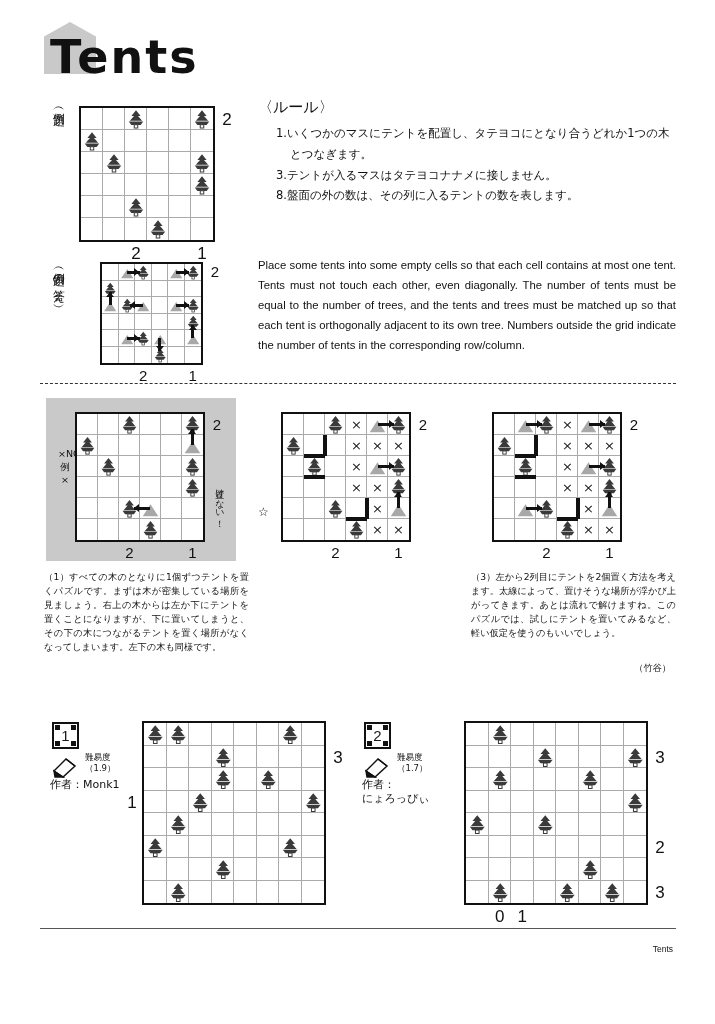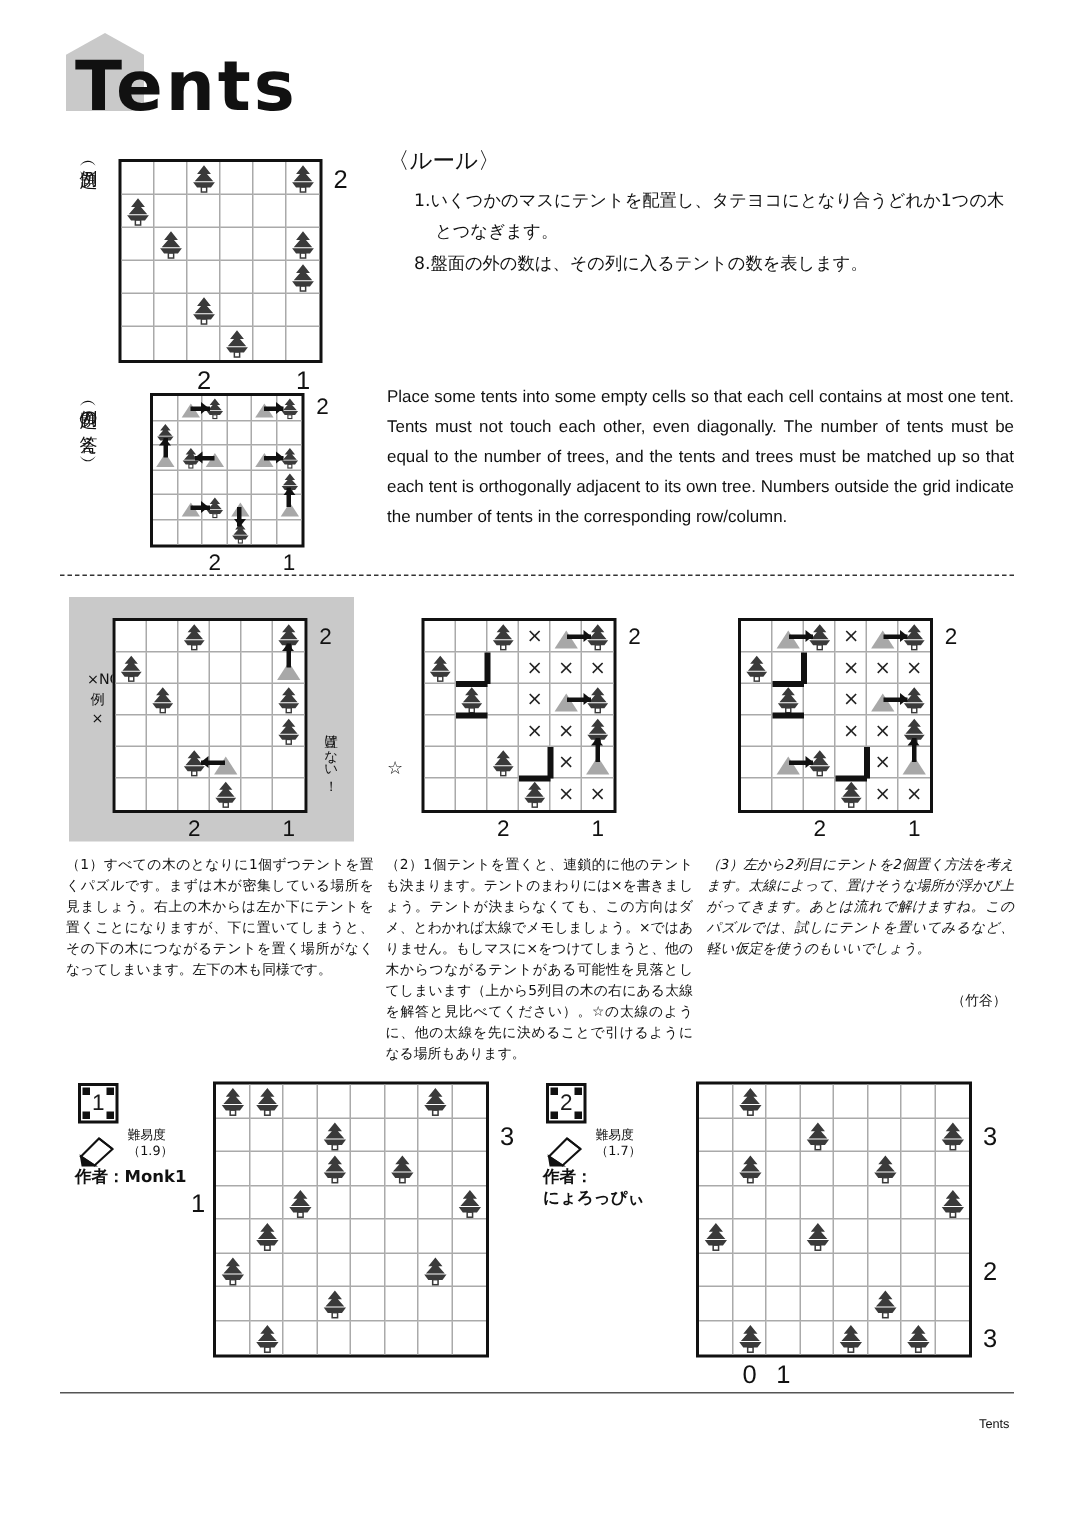--- a/index.html
+++ b/index.html
@@ -68,21 +68,21 @@
   .oki{position:absolute;font-family:"DejaVu Sans",sans-serif;font-size:9px;line-height:1.2;
      writing-mode:vertical-rl;color:#111;}
   .star{position:absolute;font-family:"DejaVu Sans",sans-serif;font-size:12px;color:#111;}
 
   
   .pnum-box{position:absolute;width:27px;height:27px;border:2px solid #111;box-sizing:border-box;
      display:flex;align-items:center;justify-content:center;font-size:15px;font-family:"Liberation Sans",sans-serif;
      background:#fff;}
   .pnum-box i{position:absolute;width:5px;height:5px;background:#111;}
   .diff-label{position:absolute;font-family:"DejaVu Sans",sans-serif;font-size:8.5px;line-height:1.25;color:#111;}
-  .author{position:absolute;font-family:"DejaVu Sans",sans-serif;font-size:11px;line-height:1.3;color:#111;font-weight:bold;}
+  .author{position:absolute;font-family:"DejaVu Sans",sans-serif;font-size:11px;line-height:1.3;color:#111;}
   .pencil{position:absolute;}
 
   
   .foot-rule{position:absolute;left:40px;top:928px;width:636px;border-top:1px solid #555;}
   .foot-page{position:absolute;top:940px;left:0;width:715px;text-align:center;font-size:12.5px;color:#111;}
   .foot-name{position:absolute;top:944px;right:42px;font-size:8.5px;color:#111;}
 </style>
 </head>
 <body>
 
@@ -376,20 +376,21 @@
       <div class="arrowhead" style="left: 53.55px; top: 81.99px; border-left: 4.2px solid transparent; border-right: 4.2px solid transparent; border-top: 5.88px solid rgb(17, 17, 17);"></div>
       <div class="clue" style="left: 105px; top: 0.25px; width: 16px;">2</div>
       <div class="clue" style="left: 33.25px; top: 104px; width: 16px;">2</div>
       <div class="clue" style="left: 82.75px; top: 104px; width: 16px;">1</div>
     </div>
 
   <div class="rules-head jp">〈ルール〉</div>
   <div class="rules-list">
     <div>1.いくつかのマスにテントを配置し、タテヨコにとなり合うどれか1つの木</div>
     <div class="ind">とつなぎます。</div>
+    <div>3.テントが入るマスはタテヨコナナメに接しません。</div>
     <div>8.盤面の外の数は、その列に入るテントの数を表します。</div>
   </div>
   <div class="eng">Place some tents into some empty cells so that each cell contains at most one tent. Tents must not touch each other, even diagonally. The number of tents must be equal to the number of trees, and the tents and trees must be matched up so that each tent is orthogonally adjacent to its own tree. Numbers outside the grid indicate the number of tents in the corresponding row/column.</div>
 
   <div class="dashed"></div>
 
   <div class="tech-bg"></div>
   <div class="ng-label jp">×NG例×</div>
   <div class="oki" style="left:214px;top:483px;">置けない！</div>
   <div id="tech-grid-0" class="grid" style="position: absolute; left: 75px; top: 412px; width: 126px; height: 126px;">
@@ -664,21 +665,20 @@
       <div class="arrowhead" style="left: 111.3px; top: 77.7px; border-left: 4.2px solid transparent; border-right: 4.2px solid transparent; border-bottom: 5.88px solid rgb(17, 17, 17);"></div>
       <div class="wall-v" style="left: 40.25px; top: 21px; height: 21px;"></div>
       <div class="wall-h" style="left: 21px; top: 40.25px; width: 21px;"></div>
       <div class="wall-h" style="left: 21px; top: 61.25px; width: 21px;"></div>
       <div class="wall-v" style="left: 82.25px; top: 84px; height: 21px;"></div>
       <div class="wall-h" style="left: 63px; top: 103.25px; width: 21px;"></div>
       <div class="clue" style="left: 132px; top: 2.5px; width: 16px;">2</div>
       <div class="clue" style="left: 44.5px; top: 131px; width: 16px;">2</div>
       <div class="clue" style="left: 107.5px; top: 131px; width: 16px;">1</div>
     </div>
-  <div class="tech-cap" style="left:257px;top:570px;">（2）1個テントを置くと、連鎖的に他のテントも決まります。テントのまわりには×を書きましょう。テントが決まらなくても、この方向はダメ、とわかれば太線でメモしましょう。×ではありません。もしマスに×をつけてしまうと、他の木からつながるテントがある可能性を見落としてしまいます（上から5列目の木の右にある太線を解答と見比べてください）。☆の太線のように、他の太線を先に決めることで引けるようになる場所もあります。</div>
 
   <div id="tech-grid-2" class="grid" style="position: absolute; left: 492px; top: 412px; width: 126px; height: 126px;">
       <div class="cell" style="left: 0px; top: 0px; width: 21px; height: 21px;"></div>
       <div class="cell" style="left: 21px; top: 0px; width: 21px; height: 21px;"></div>
       <div class="cell" style="left: 42px; top: 0px; width: 21px; height: 21px;"></div>
       <div class="cell" style="left: 63px; top: 0px; width: 21px; height: 21px;"></div>
       <div class="cell" style="left: 84px; top: 0px; width: 21px; height: 21px;"></div>
       <div class="cell lastcol" style="left: 105px; top: 0px; width: 21px; height: 21px;"></div>
       <div class="cell" style="left: 0px; top: 21px; width: 21px; height: 21px;"></div>
       <div class="cell" style="left: 21px; top: 21px; width: 21px; height: 21px;"></div>
@@ -829,21 +829,21 @@
       <div class="arrowhead" style="top: 90.3px; left: 42.84px; border-top: 4.2px solid transparent; border-bottom: 4.2px solid transparent; border-left: 5.88px solid rgb(17, 17, 17);"></div>
       <div class="wall-v" style="left: 40.25px; top: 21px; height: 21px;"></div>
       <div class="wall-h" style="left: 21px; top: 40.25px; width: 21px;"></div>
       <div class="wall-h" style="left: 21px; top: 61.25px; width: 21px;"></div>
       <div class="wall-v" style="left: 82.25px; top: 84px; height: 21px;"></div>
       <div class="wall-h" style="left: 63px; top: 103.25px; width: 21px;"></div>
       <div class="clue" style="left: 132px; top: 2.5px; width: 16px;">2</div>
       <div class="clue" style="left: 44.5px; top: 131px; width: 16px;">2</div>
       <div class="clue" style="left: 107.5px; top: 131px; width: 16px;">1</div>
     </div>
-  <div class="tech-cap" style="left:471px;top:570px;font-style:italic;">（3）左から2列目にテントを2個置く方法を考えます。太線によって、置けそうな場所が浮かび上がってきます。あとは流れで解けますね。このパズルでは、試しにテントを置いてみるなど、軽い仮定を使うのもいいでしょう。</div>
+  <div class="tech-cap" style="left:471px;top:570px;">（3）左から2列目にテントを2個置く方法を考えます。太線によって、置けそうな場所が浮かび上がってきます。あとは流れで解けますね。このパズルでは、試しにテントを置いてみるなど、軽い仮定を使うのもいいでしょう。</div>
   <div class="tech-cap" style="left:471px;top:661px;text-align:right;width:200px;">（竹谷）</div>
 
   <div class="pnum-box" style="left:52px;top:722px;">
     <i style="left:1px;top:1px;"></i>
       <i style="right:1px;top:1px;"></i>
     <i style="left:1px;bottom:1px;"></i>
       <i style="right:1px;bottom:1px;"></i>
     <span>1</span>
   </div>
   <svg class="pencil" style="left:50px;top:755px;" width="30" height="24" viewBox="0 0 30 24">

